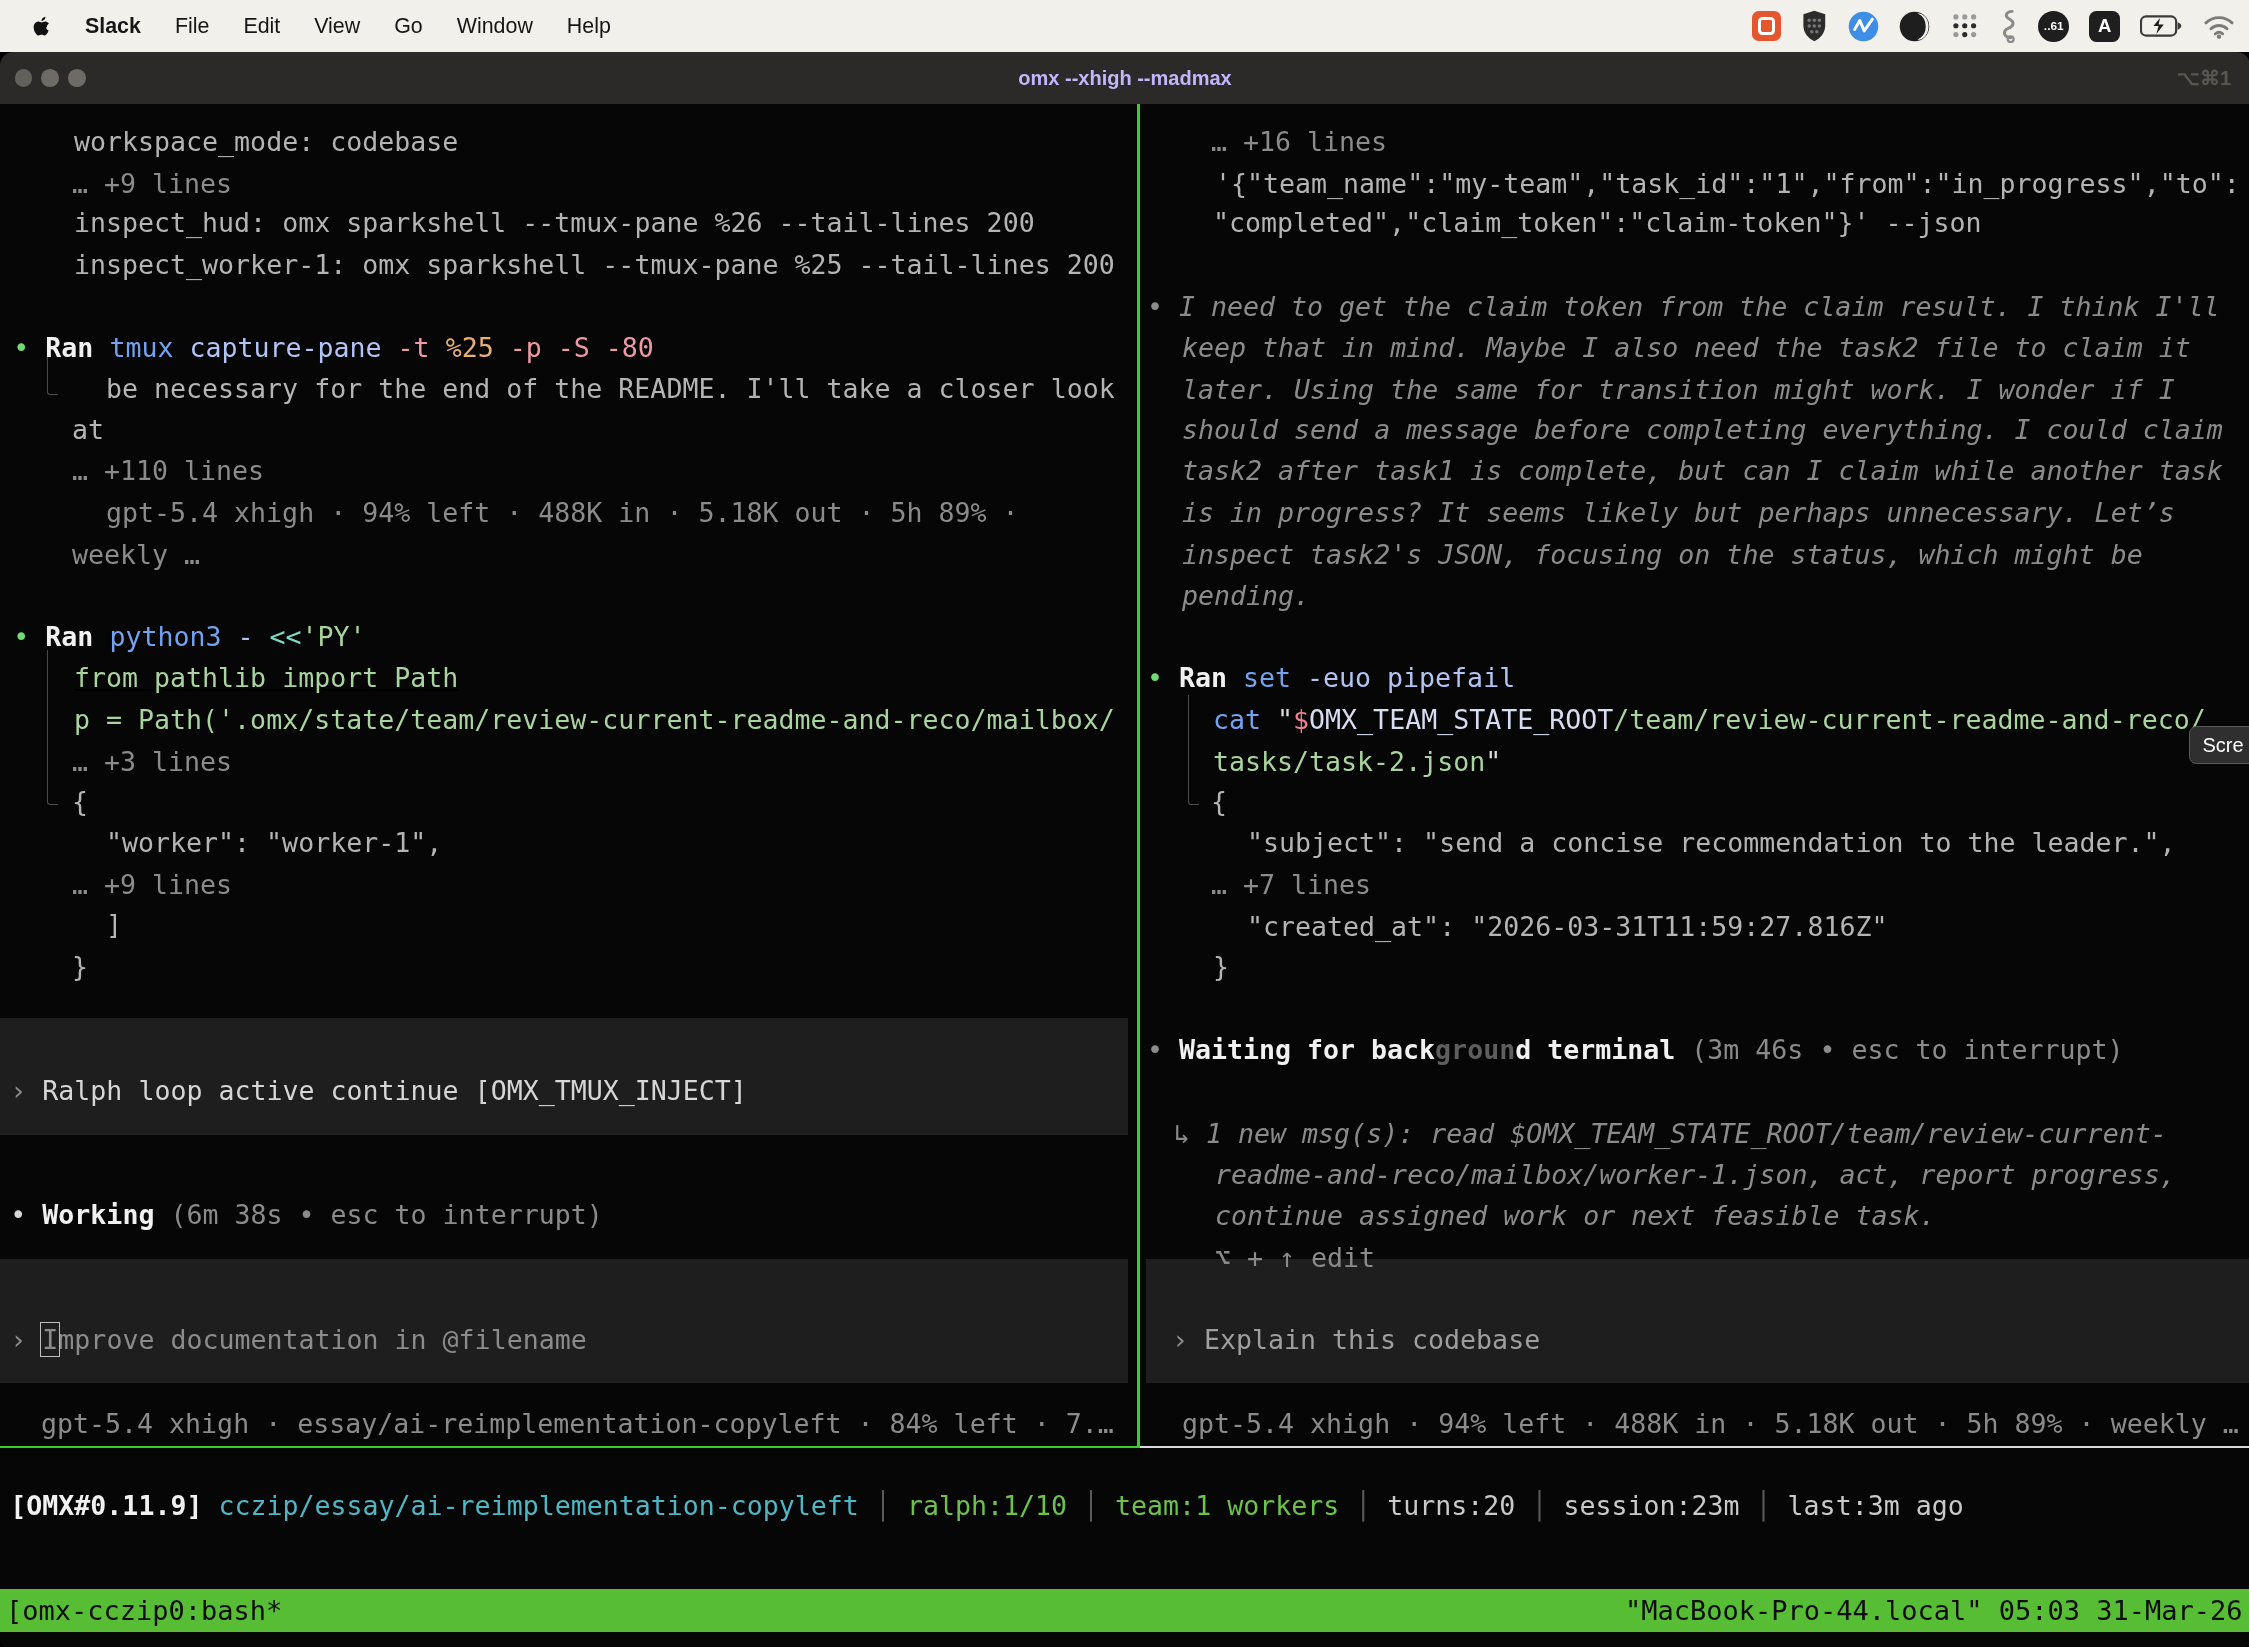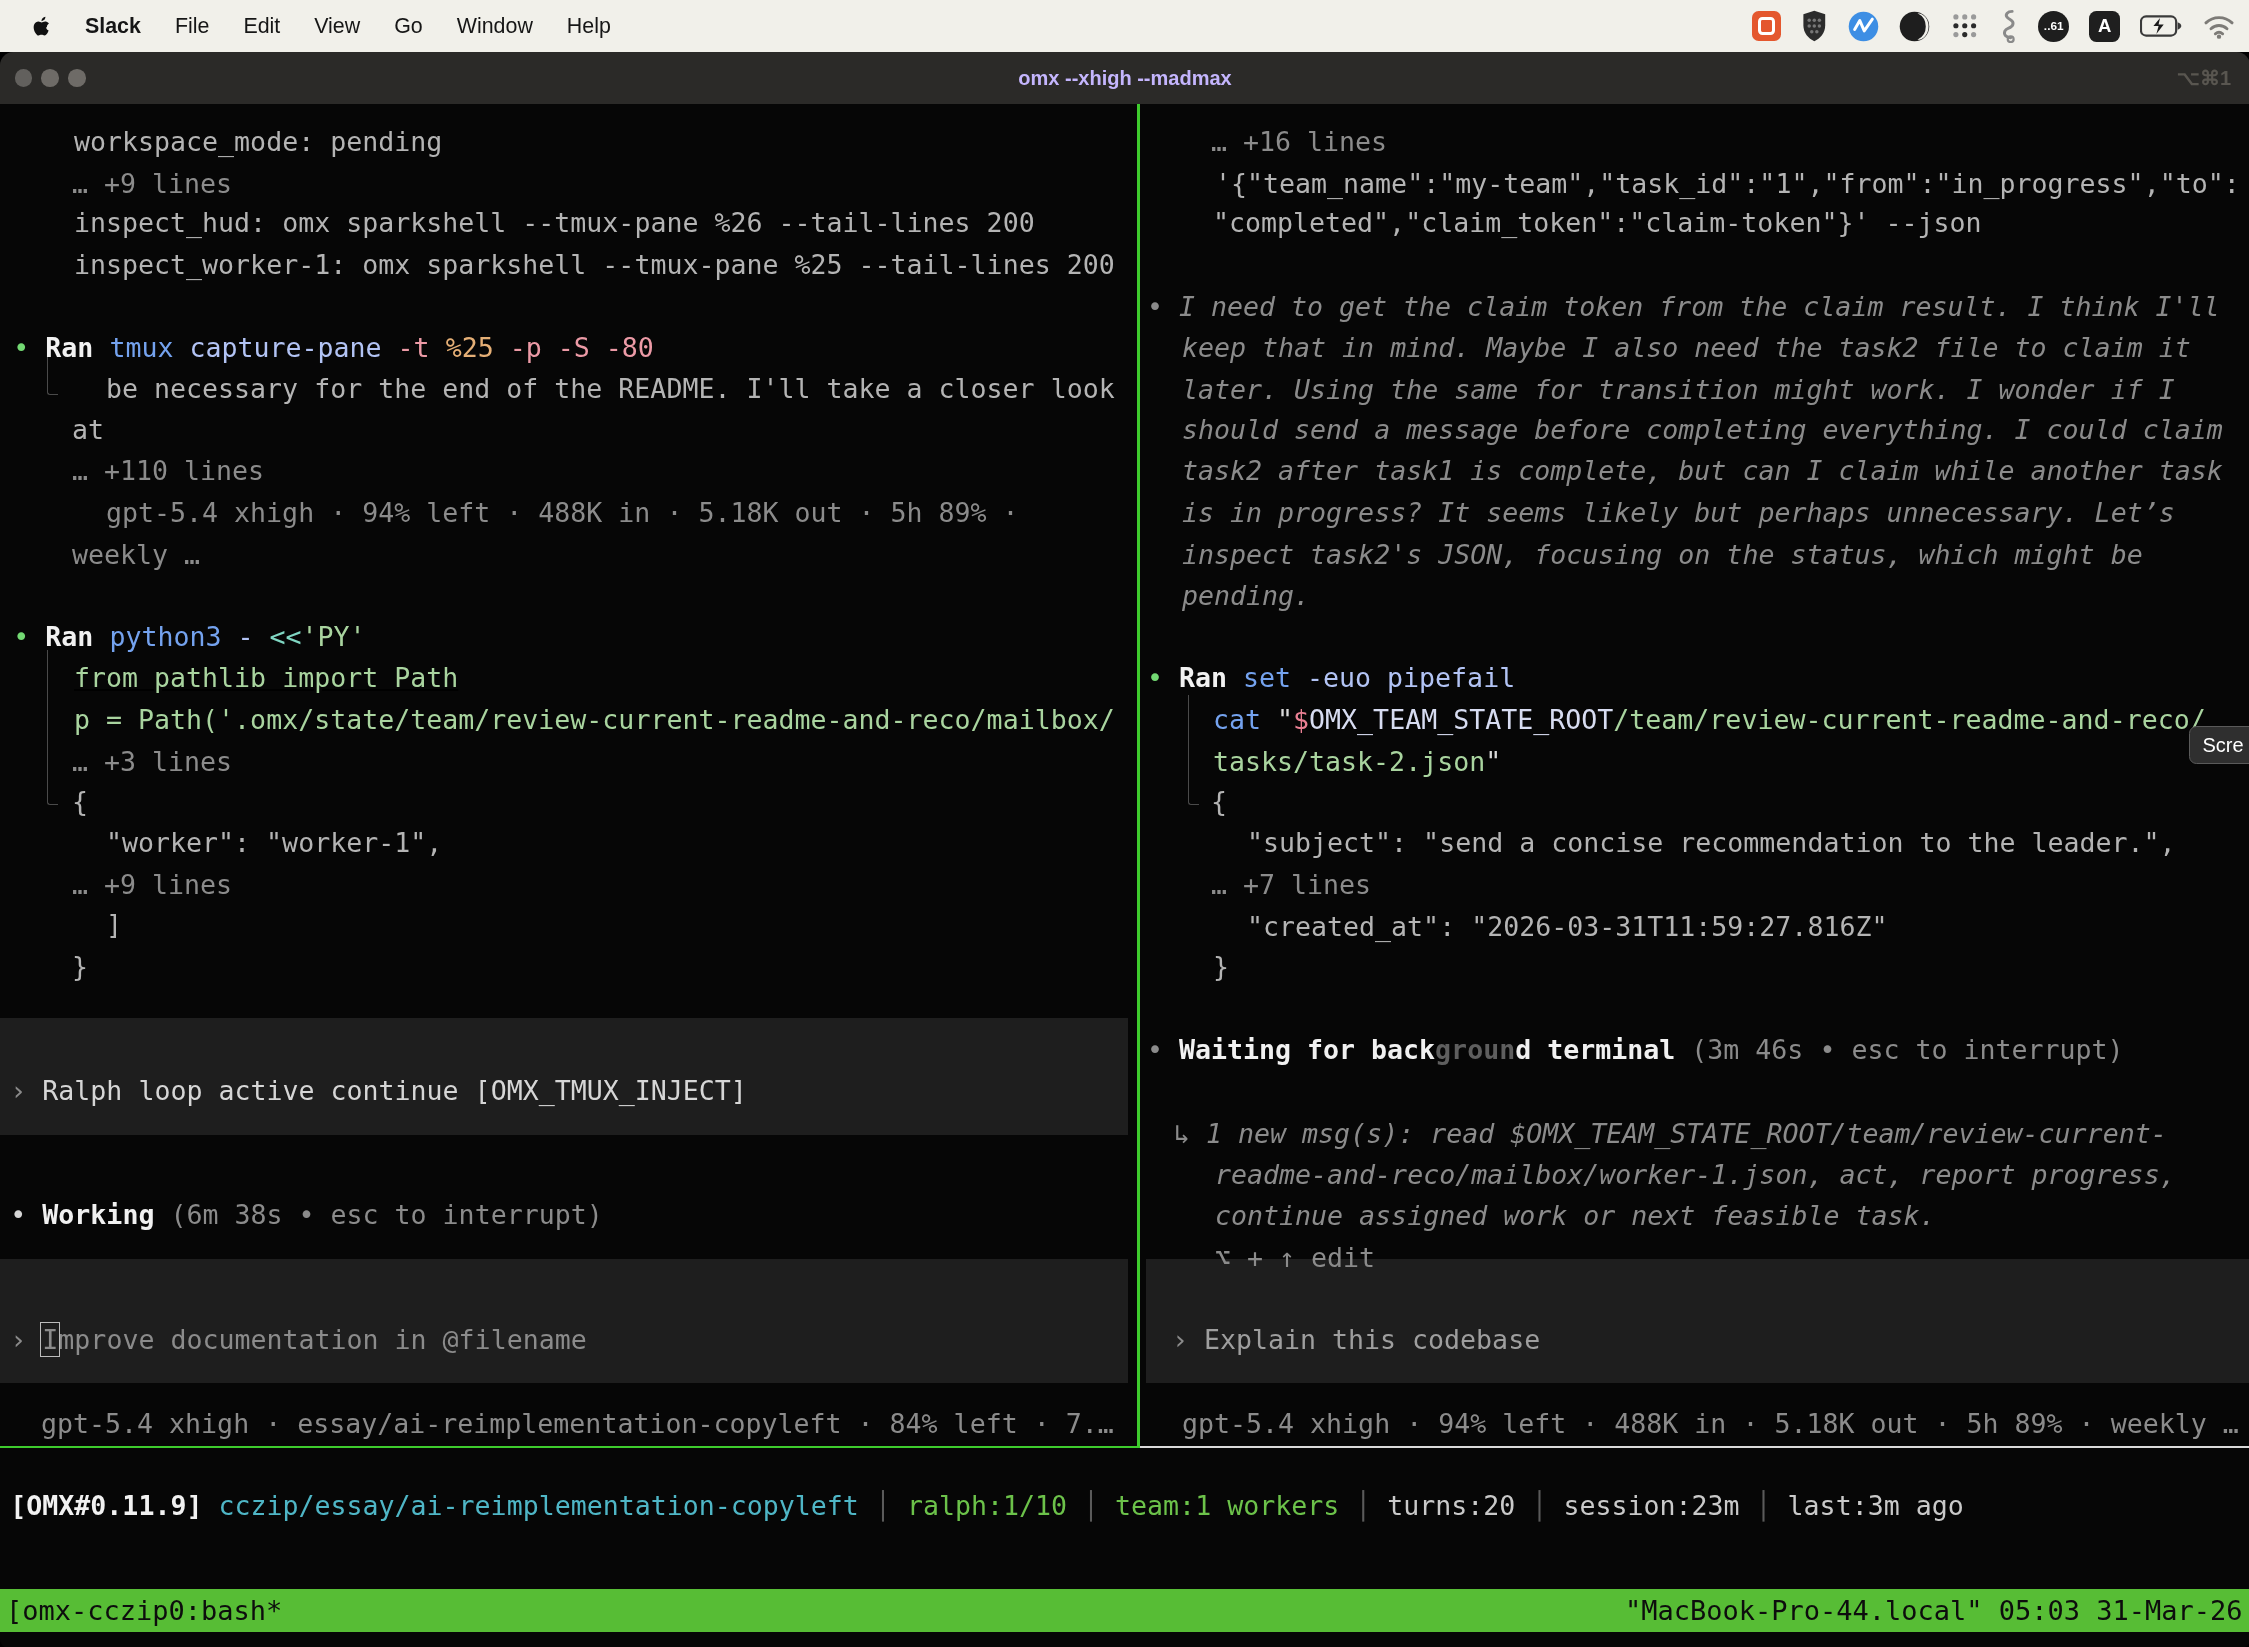--- a/index.html
+++ b/index.html
@@ -169,21 +169,21 @@
 
       <div class="band" style="left:0;top:914px;width:1128px;height:117px;"></div>
       <div class="band" style="left:0;top:1155px;width:1128px;height:124px;"></div>
       <div class="band" style="left:1146px;top:1155px;width:1104px;height:124px;"></div>
 
       <div class="connector" style="left:47px;top:244px;width:10.3px;height:46px;"></div>
       <div class="connector" style="left:47px;top:546px;width:10.3px;height:154px;"></div>
       <div class="connector" style="left:1188px;top:591px;width:10.3px;height:109px;"></div>
 
       <div id="left-rows" style="position:absolute;left:0;top:0;width:1137px;height:1342px;overflow:hidden;">
-          <div class="t-row" style="top: 18.5px; left: 74px;"><span class="c-fg">workspace_mode: pending</span></div>
+          <div class="t-row" style="top: 18.5px; left: 74px;"><span class="c-fg">workspace_mode: codebase</span></div>
           <div class="t-row" style="top: 61px; left: 72px;"><span class="c-dim">… +9 lines</span></div>
           <div class="t-row" style="top: 100px; left: 74px;"><span class="c-fg">inspect_hud: omx sparkshell --tmux-pane %26 --tail-lines 200</span></div>
           <div class="t-row" style="top: 142px; left: 74px;"><span class="c-fg">inspect_worker-1: omx sparkshell --tmux-pane %25 --tail-lines 200</span></div>
           <div class="t-row" style="top: 225px; left: 13.3px;"><span class="c-green">• </span><span class="c-white">Ran </span><span class="c-blue">tmux </span><span class="c-peri">capture-pane </span><span class="c-pink">-t </span><span class="c-orange">%25 </span><span class="c-pink">-p -S -80</span></div>
           <div class="t-row" style="top: 266px; left: 106px;"><span class="c-fg">be necessary for the end of the README. I'll take a closer look</span></div>
           <div class="t-row" style="top: 307px; left: 72px;"><span class="c-fg">at</span></div>
           <div class="t-row" style="top: 348px; left: 72px;"><span class="c-dim">… +110 lines</span></div>
           <div class="t-row" style="top: 390px; left: 106px;"><span class="c-dim">gpt-5.4 xhigh · 94% left · 488K in · 5.18K out · 5h 89% ·</span></div>
           <div class="t-row" style="top: 432px; left: 72px;"><span class="c-dim">weekly …</span></div>
           <div class="t-row" style="top: 514px; left: 13.3px;"><span class="c-green">• </span><span class="c-white">Ran </span><span class="c-blue">python3 </span><span class="c-peri">- </span><span class="c-teal">&lt;&lt;</span><span class="c-code">'PY'</span></div>

